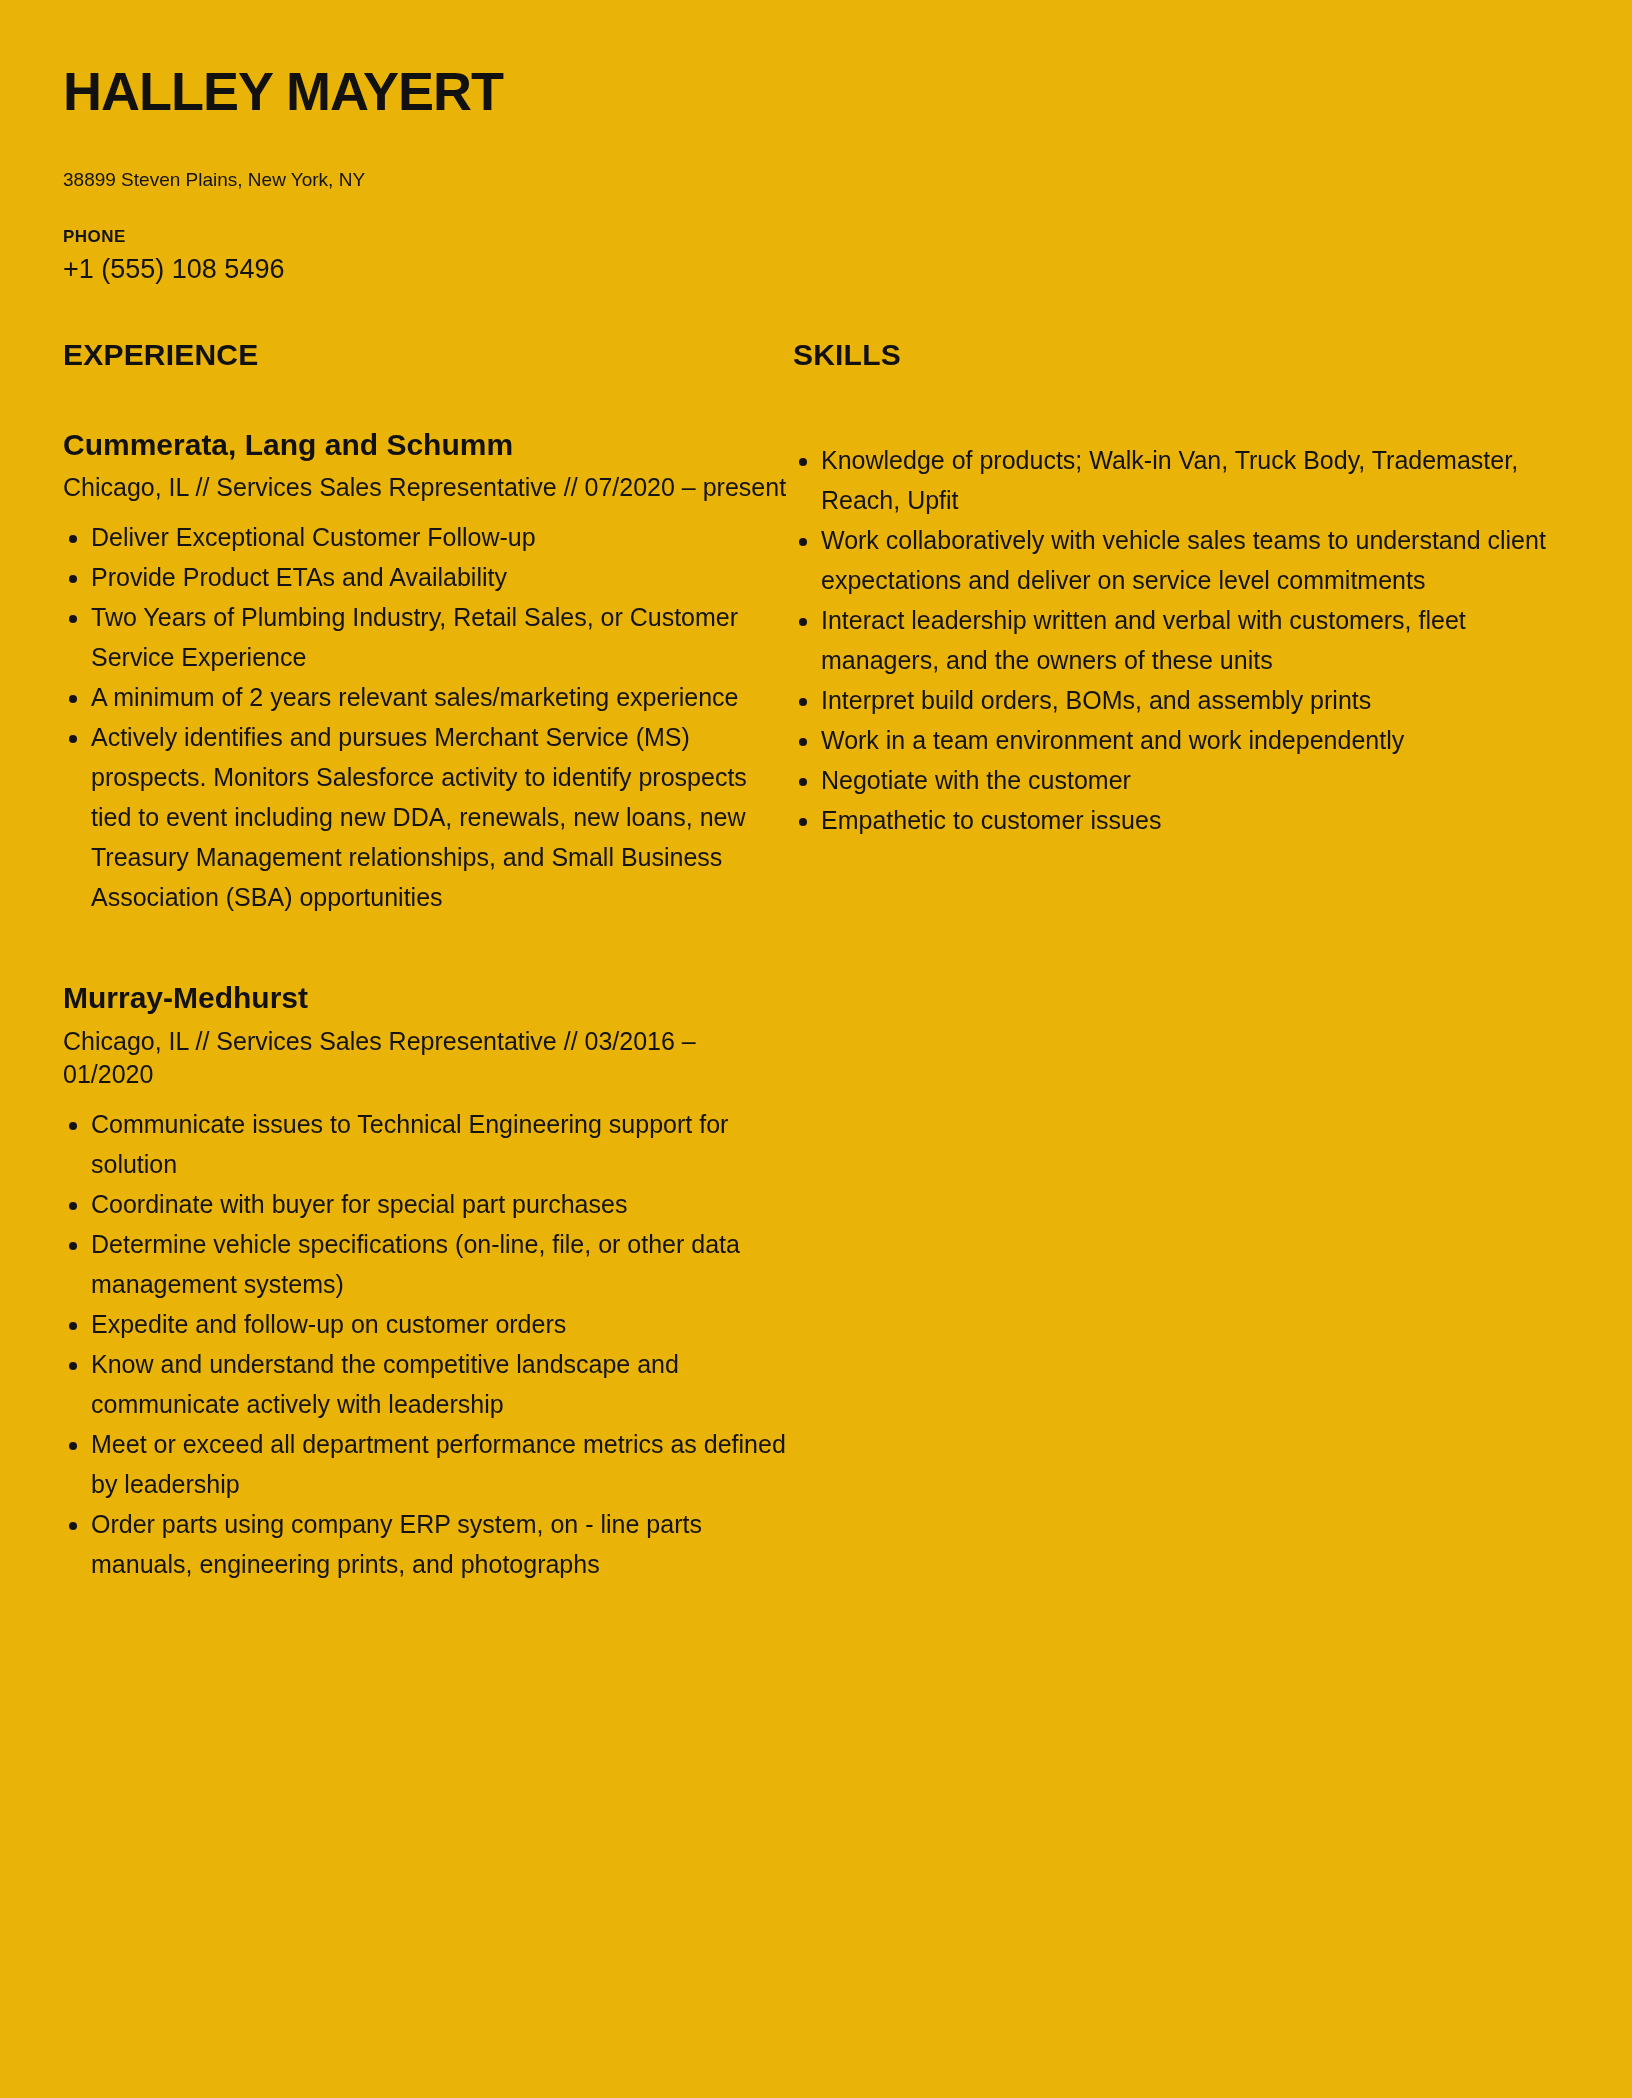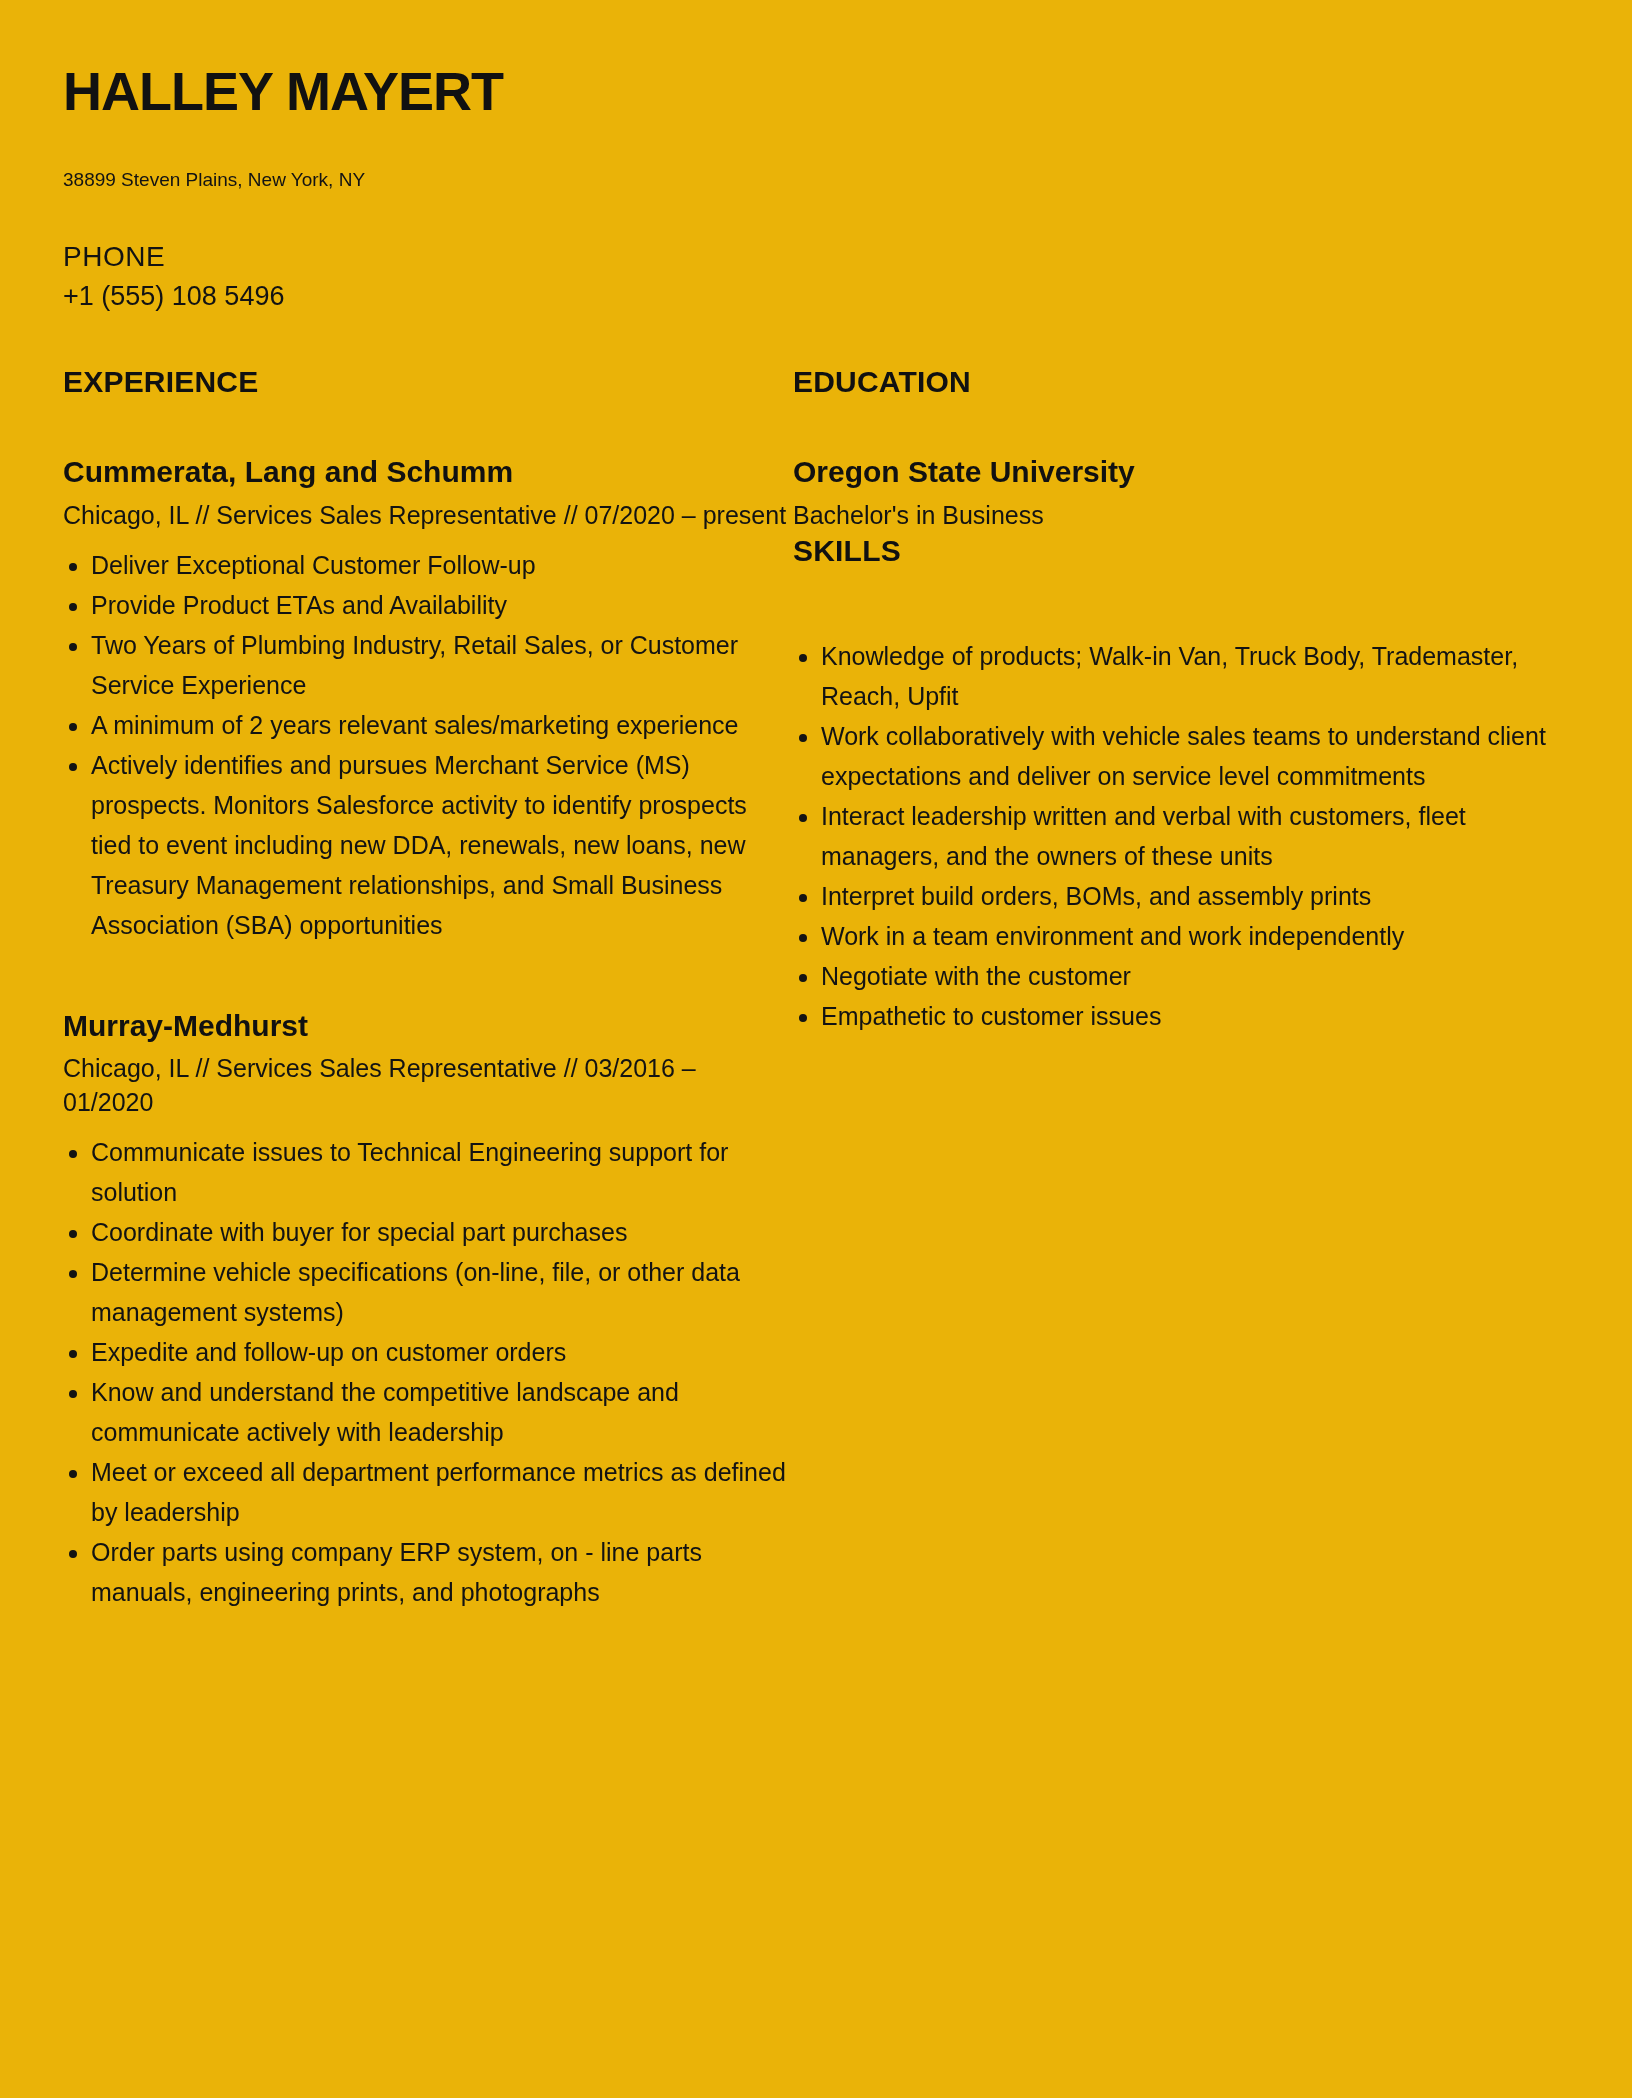--- a/index.html
+++ b/index.html
@@ -32,24 +32,24 @@
     letter-spacing: -1px;
     color: #111111;
   }
   .address {
     margin: 46px 0 0 0;
     font-size: 19px;
     line-height: 1.3;
     font-weight: 400;
   }
   .phone-label {
-    margin: 46px 0 0 0;
-    font-size: 28px;
+    margin: 33px 0 0 0;
+    font-size: 17px;
     line-height: 1.3;
-    font-weight: 400;
+    font-weight: 700;
     letter-spacing: 0.5px;
   }
   .phone-value {
     margin: 4px 0 0 0;
     font-size: 27px;
     line-height: 1.3;
     font-weight: 400;
   }
   
   .columns {
@@ -150,25 +150,20 @@
             <li>Know and understand the competitive landscape and communicate actively with leadership</li>
 
             <li>Meet or exceed all department performance metrics as defined by leadership</li>
 
             <li>Order parts using company ERP system, on - line parts manuals, engineering prints, and photographs</li>
           </ul>
       </div>
     </section>
 
     <section class="col-right">
-      <div>
-        <h2 class="section-title">EDUCATION</h2>
-        <h3 class="entry-title">Oregon State University</h3>
-        <p class="entry-meta">Bachelor's in Business</p>
-      </div>
 
       <div>
         <h2 class="section-title skills-heading">SKILLS</h2>
         <ul class="bullets skills">
 
             <li>Knowledge of products; Walk-in Van, Truck Body, Trademaster, Reach, Upfit</li>
 
             <li>Work collaboratively with vehicle sales teams to understand client expectations and deliver on service level commitments</li>
 
             <li>Interact leadership written and verbal with customers, fleet managers, and the owners of these units</li>

